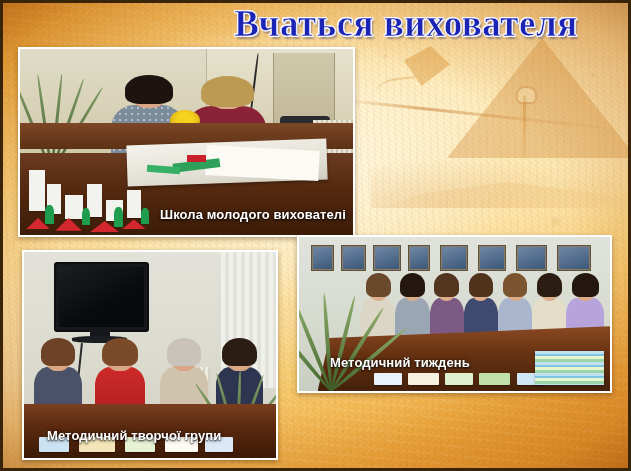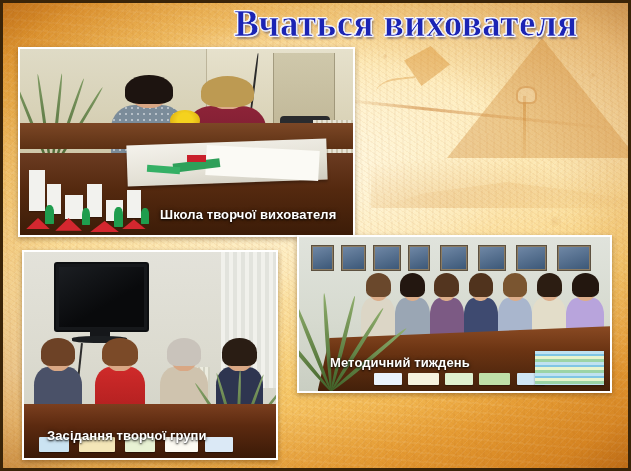--- a/index.html
+++ b/index.html
@@ -483,21 +483,21 @@
         <div class="p1-m-red" style="left:24%; bottom:6%;  width:20%; height:18%; clip-path:polygon(0 100%,50% 0,100% 100%);"></div>
         <div class="p1-m-red" style="left:50%; bottom:4%;  width:22%; height:16%; clip-path:polygon(0 100%,50% 0,100% 100%);"></div>
         <div class="p1-m-red" style="left:74%; bottom:8%;  width:18%; height:14%; clip-path:polygon(0 100%,50% 0,100% 100%);"></div>
         <div class="p1-m-green" style="left:16%; bottom:16%; width:7%; height:26%;"></div>
         <div class="p1-m-green" style="left:44%; bottom:14%; width:6%; height:24%;"></div>
         <div class="p1-m-green" style="left:68%; bottom:12%; width:7%; height:28%;"></div>
         <div class="p1-m-green" style="left:88%; bottom:16%; width:6%; height:22%;"></div>
       </div>
     </div>
   </div>
-  <div class="caption" id="caption-school">Школа творчої вихователя</div>
+  <div class="caption" id="caption-school">Школа молодого вихователі</div>
 
   <div class="photo" id="photo-bottom-left">
     <div class="scene">
       <div class="p2-wall"></div>
       <div class="p2-curtain"></div>
       <div class="p2-tv-frame">
         <div class="p2-tv-screen"></div>
       </div>
       <div class="p2-tv-stand"></div>
       <div class="p2-base p2-tv-base"></div>
@@ -534,21 +534,21 @@
       </div>
 
       <div class="p2-table"></div>
       <div class="p2-book" style="left:6%;  width:12%; background:#cbe3f2;"></div>
       <div class="p2-book" style="left:22%; width:14%; background:#f4e6b8;"></div>
       <div class="p2-book" style="left:40%; width:12%; background:#e8f2d4;"></div>
       <div class="p2-book" style="left:56%; width:13%; background:#fdfbf3;"></div>
       <div class="p2-book" style="left:72%; width:11%; background:#dbe9f6;"></div>
     </div>
   </div>
-  <div class="caption" id="caption-group">Засідання творчої групи</div>
+  <div class="caption" id="caption-group">Методичний творчої групи</div>
 
   <div class="photo" id="photo-right">
     <div class="scene">
       <div class="p3-wall"></div>
       <div class="p3-frames">
         <div class="p3-frame" style="left:0%;   width:7%;">
             <i></i>
           </div>
         <div class="p3-frame" style="left:10%;  width:8%;">
             <i></i>

